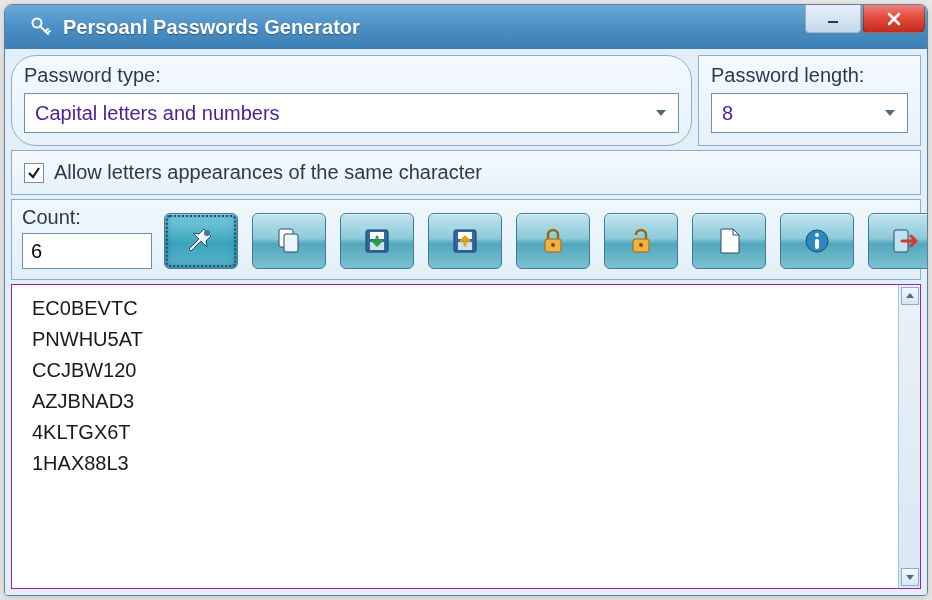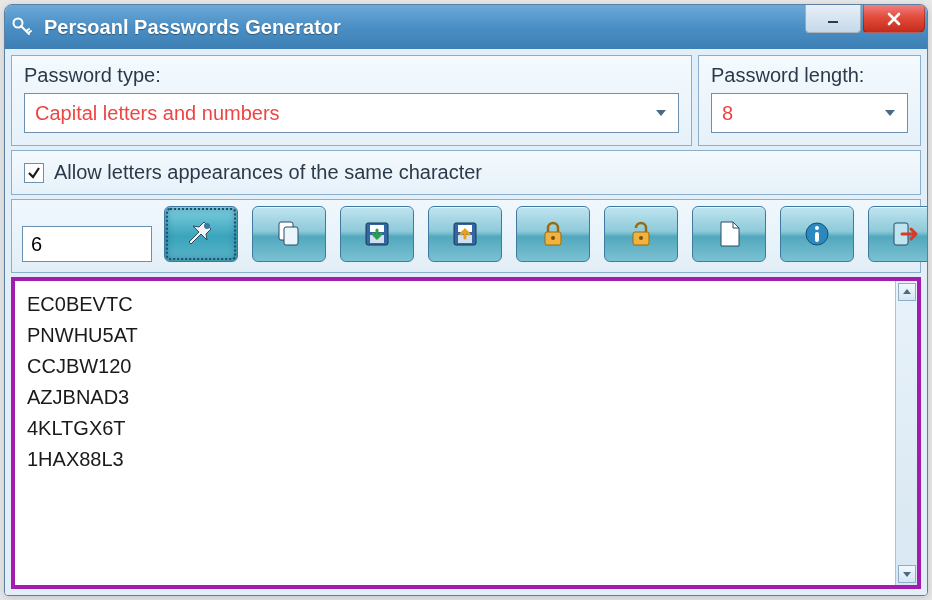--- a/index.html
+++ b/index.html
@@ -21,21 +21,21 @@
     overflow: hidden;
     display: flex;
     flex-direction: column;
   }
   
   .titlebar {
     height: 44px;
     background: linear-gradient(to bottom, #6ca9d7 0%, #4a8fc5 50%, #3d7fb3 100%);
     display: flex;
     align-items: center;
-    padding: 0 0 0 5px;
+    padding: 0 0 0 24px;
   }
   .titlebar .app-icon {
     width: 24px; height: 24px;
     margin-right: 10px;
     display:flex;align-items:center;justify-content:center;
   }
   .titlebar .title {
     color: #fff;
     font-weight: bold;
     font-size: 20px;
@@ -71,37 +71,37 @@
   }
 
   .row1 {
     display:flex; gap:6px;
   }
   .groupbox {
     border:1px solid #8aaecb;
     background: linear-gradient(to bottom,#f4fafe,#e6f1f9);
     padding:8px 12px 12px 12px;
   }
-  .gb-type { flex:1; }
+  .gb-type { flex:1;border-radius:25px; }
   .gb-len  { width:223px; }
   .group-label {
     font-size:20px;
     color:#2a3a4a;
     margin-bottom:6px;
   }
   .combo {
     height:40px;
     border:1px solid #6c90ad;
     background:#fff;
     display:flex;
     align-items:center;
     padding:0 10px;
     position:relative;
     font-size:20px;
-    color:#ef4444;
+    color:#4c1d95;
   }
   .combo .caret {
     position:absolute;
     right:10px;
     top:50%;
     transform:translateY(-50%);
   }
 
   
   .allow-row {
@@ -153,24 +153,25 @@
   .tbtn.active {
     background:linear-gradient(to bottom,#7fcfe0 0%, #3aa4bc 55%, #5ab5c8 100%);
     outline:2px dotted #1a5070;
     outline-offset:-4px;
     box-shadow:inset 0 0 8px rgba(0,60,90,0.5), inset 0 1px 0 rgba(255,255,255,0.5);
   }
 
   
   .output-wrap {
     flex:1;
-    border:4px solid #a21caf;
+    border:1px solid #a21caf;
     background:#fff;
     position:relative;
     display:flex;
+    padding-left:8px;
   }
   .output {
     flex:1;
     padding:8px 12px;
     font-size:20px;
     color:#1a1a1a;
     line-height:1.55;
     white-space:pre;
     font-family:"Segoe UI", Tahoma, Arial, sans-serif;
   }
@@ -249,20 +250,21 @@
       <span class="checkbox">
         <svg width="14" height="14" viewBox="0 0 14 14">
             <path d="M2 7 L6 11 L12 2" fill="none" stroke="#1a1a1a" stroke-width="2.2"></path>
           </svg>
       </span>
       <span>Allow letters appearances of the same character</span>
     </div>
 
     <div class="tool-row">
       <div class="count-block">
+        <span class="count-label">Count:</span>
         <input class="count-input" value="6" style="">
       </div>
       <div class="toolbar" id="toolbar">
 
       <div class="tbtn active">
             <span>
               <svg width="32" height="32" viewBox="0 0 32 32">
                 <path d="M19 4 L26 11 L21 16 L22 22 L16 16 L6 26 L4 24 L14 14 L8 8 L14 9 Z" fill="#f2f2f2" stroke="#2a4a66" stroke-width="1"></path>
                 <circle cx="22" cy="8" r="3" fill="#3a7aa0"></circle>
               </svg>

